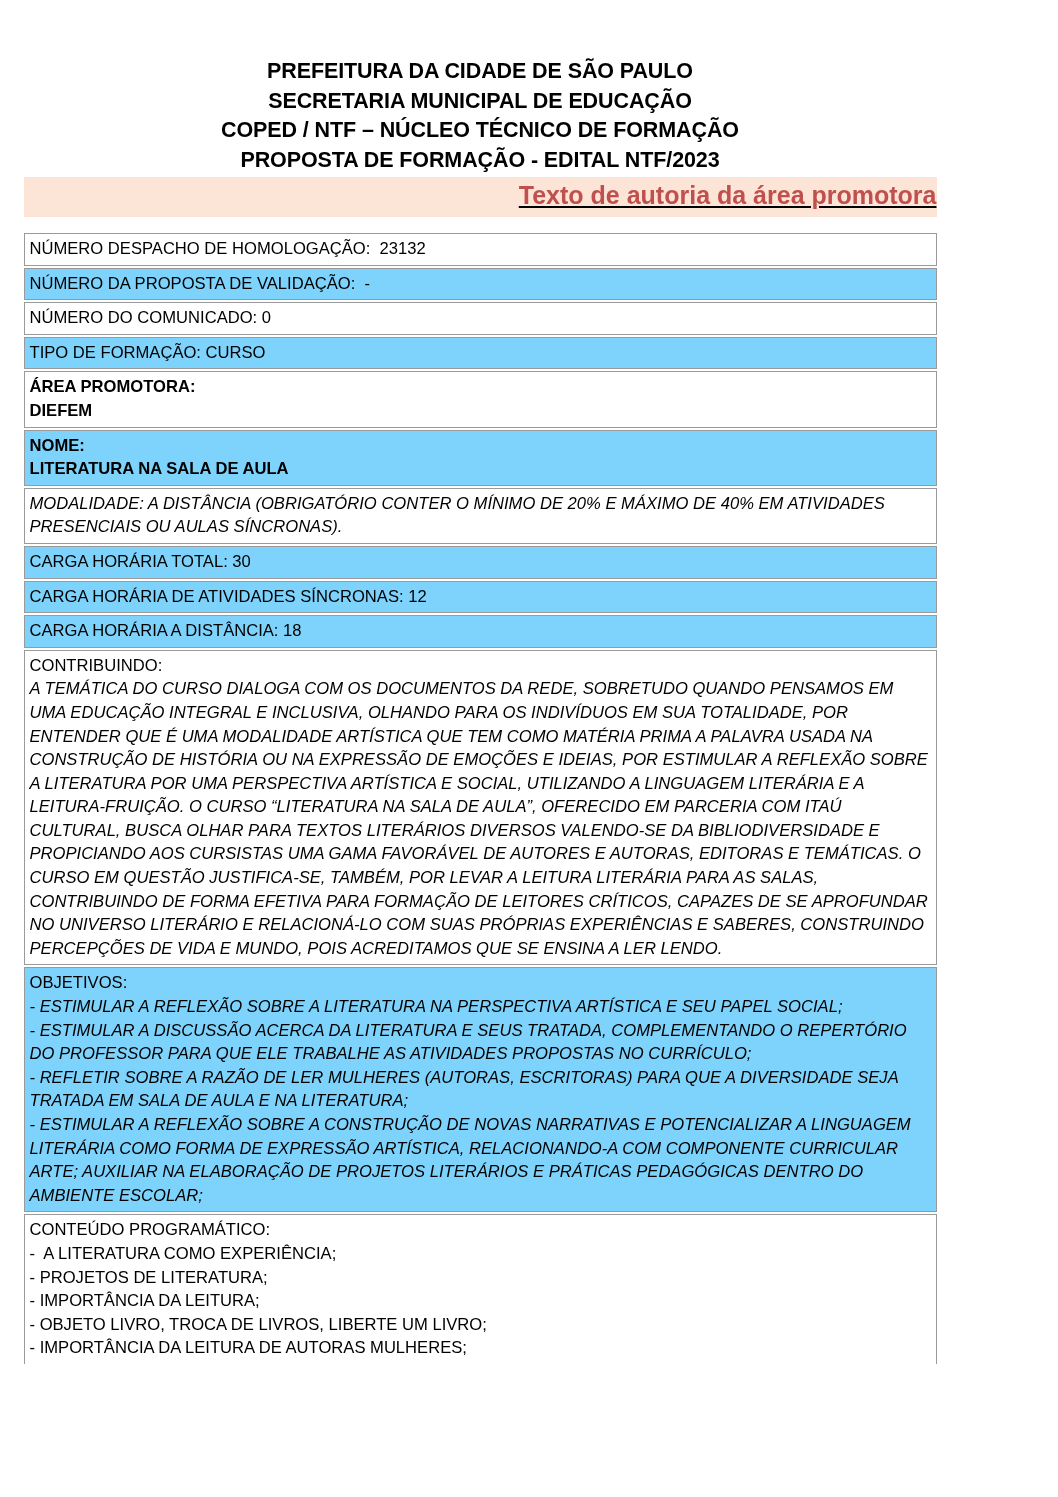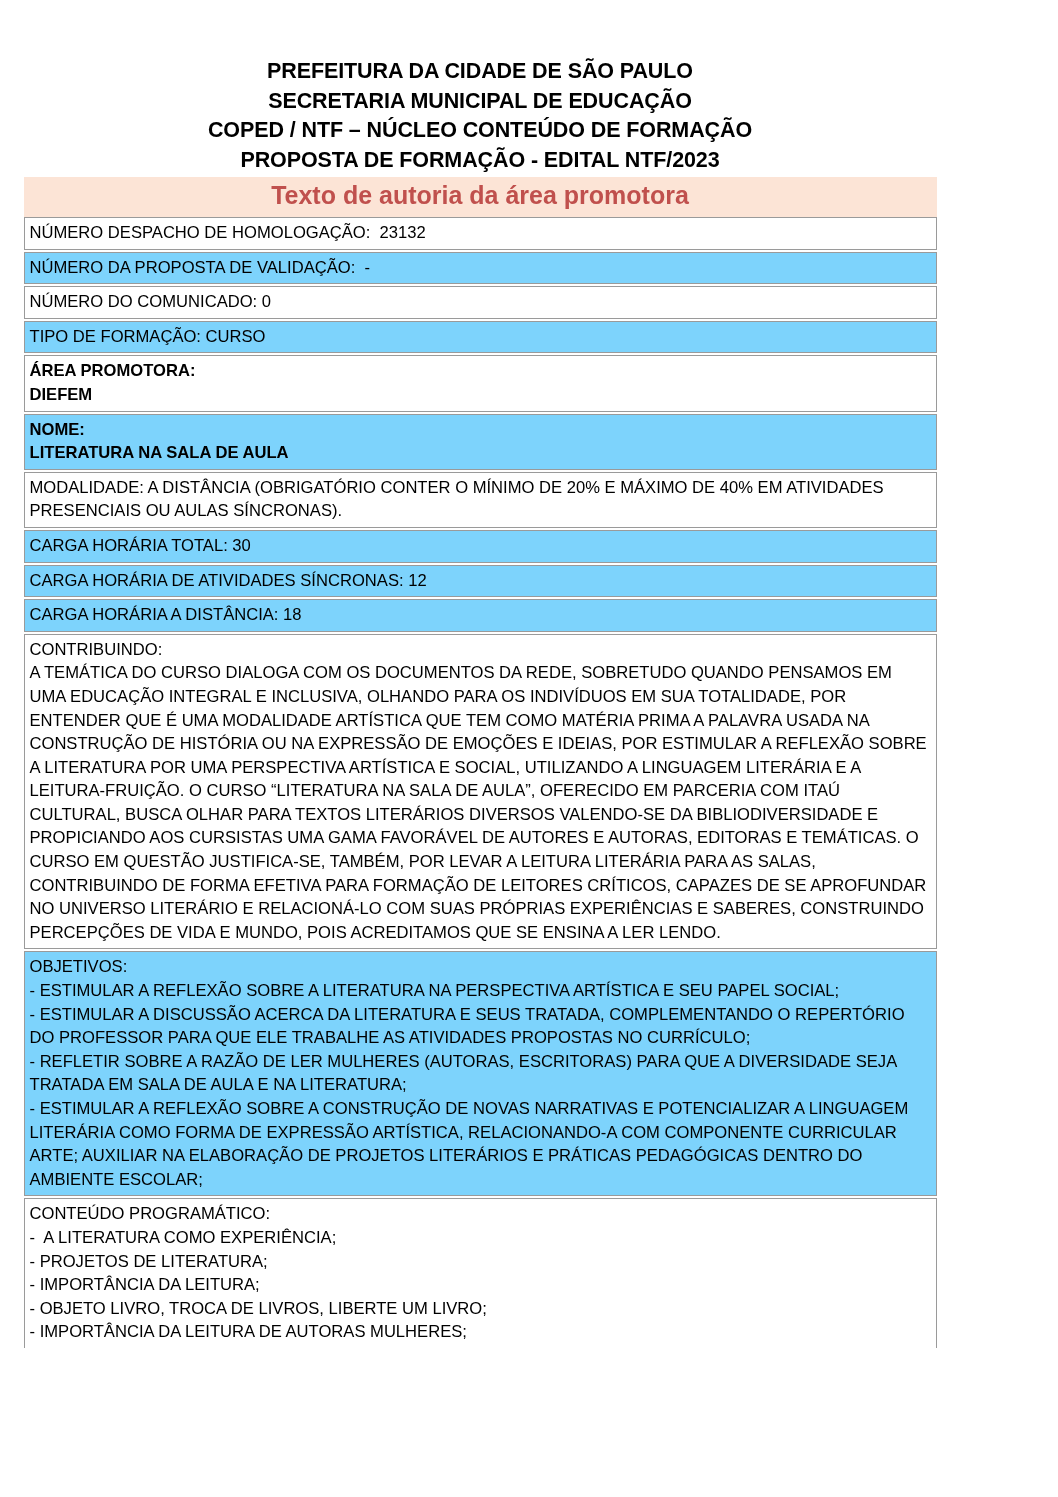--- a/index.html
+++ b/index.html
@@ -35,35 +35,36 @@
     letter-spacing: -0.1px;
     color: #000000;
     white-space: nowrap;
   }
 
   
   .title-band {
     margin: 2px auto 0 auto;
     width: 913px;
     background: #fce4d6;
-    text-align: center;
+    text-align: right;
     padding: 3px 0 6px 0;
     box-sizing: border-box;
+    text-decoration: underline;
   }
   .title-band .title-text {
     color: #c0504d;
     font-weight: bold;
     font-size: 25px;
     line-height: 31px;
   }
 
   
   .doc-table {
     width: 913px;
-    margin: 0 auto;
+    margin: 16px auto;
     box-sizing: border-box;
   }
   .row {
     box-sizing: border-box;
     border: 1px solid #9a9a9a;
     padding: 3px 4px 4px 5px;
     margin-bottom: 2px;
     background: #ffffff;
     font-size: 16.6px;
     line-height: 23.6px;
@@ -79,31 +80,32 @@
   .row .ln {
     display: block;
     white-space: pre-wrap;
   }
   .row .ln.b {
     font-weight: bold;
   }
   .para {
     display: block;
     text-align: left;
+    font-style: italic;
   }
 </style>
 </head>
 <body>
 
 <div class="page">
 
   <div class="doc-header">
     <div class="hline">PREFEITURA DA CIDADE DE SÃO PAULO</div>
     <div class="hline">SECRETARIA MUNICIPAL DE EDUCAÇÃO</div>
-    <div class="hline">COPED / NTF – NÚCLEO CONTEÚDO DE FORMAÇÃO</div>
+    <div class="hline">COPED / NTF – NÚCLEO TÉCNICO DE FORMAÇÃO</div>
     <div class="hline">PROPOSTA DE FORMAÇÃO - EDITAL NTF/2023</div>
   </div>
 
   <div class="title-band">
     <div class="title-text">Texto de autoria da área promotora</div>
   </div>
 
   <div class="doc-table">
 
     <div class="row">

